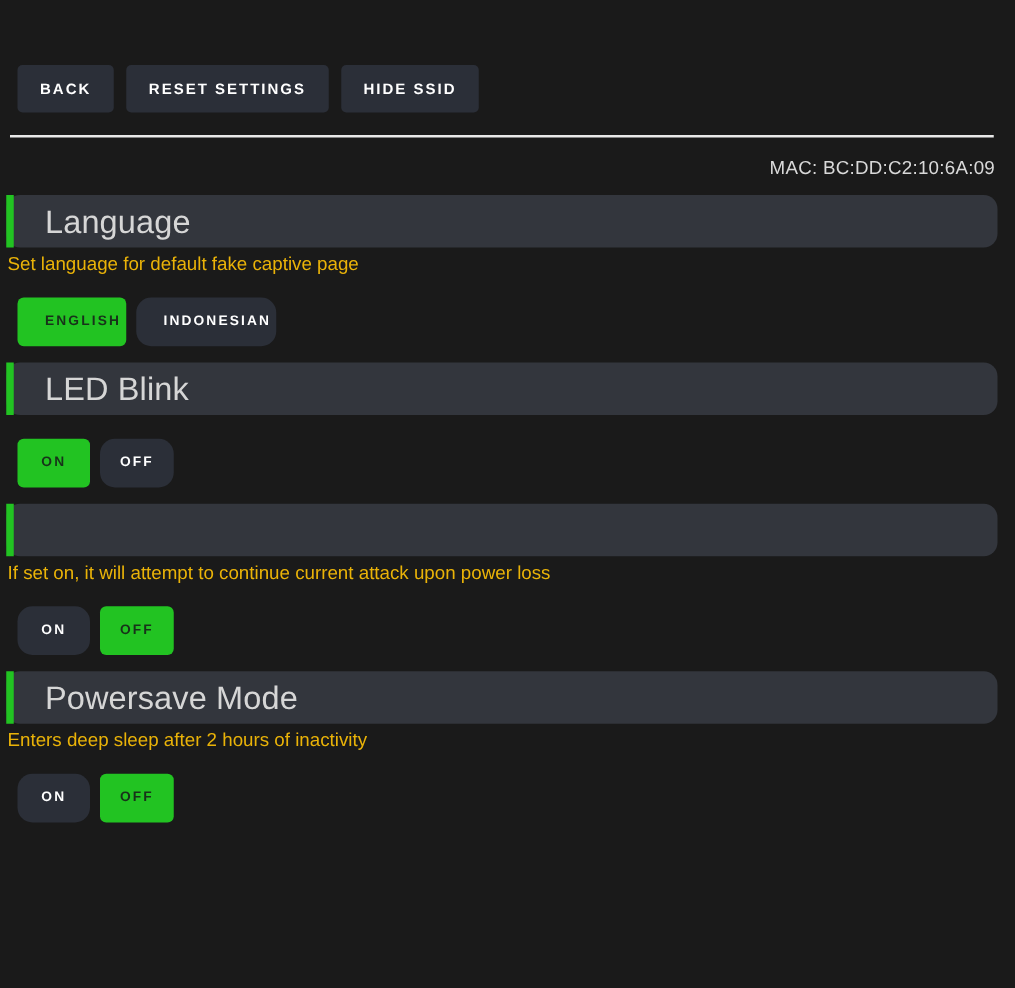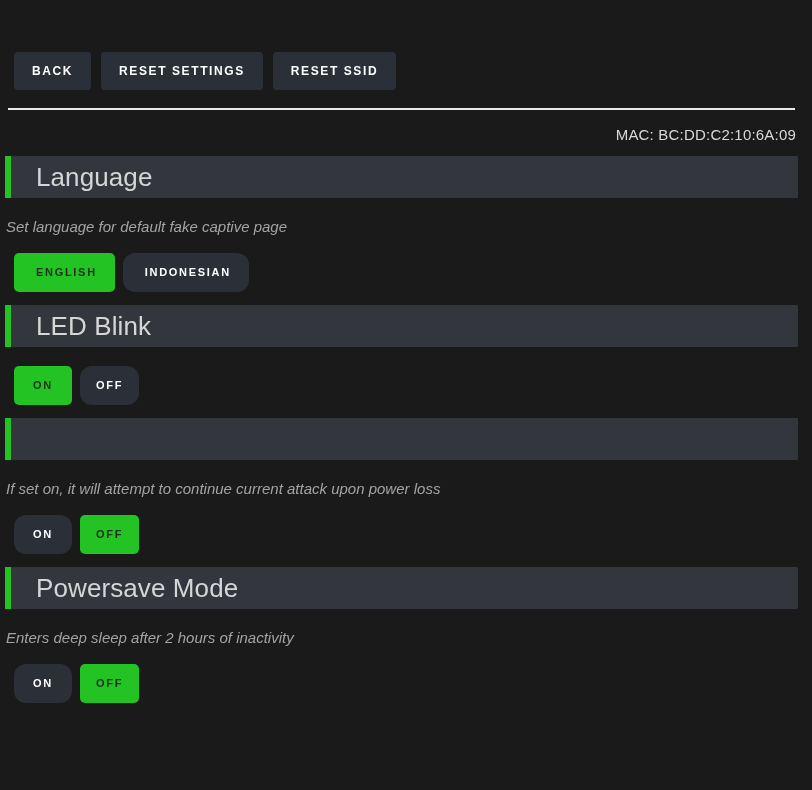--- a/index.html
+++ b/index.html
@@ -53,74 +53,73 @@
 
   
   .section { margin-top: 13px; }
   .section-header {
     position: relative;
     background: #33363d;
     height: 42px;
     margin: 0 6px 0 5px;
     display: flex;
     align-items: center;
-    border-radius: 1px;
+    border-radius: 11px;
   }
   .accent-bar {
     position: absolute;
     left: 0; top: 0;
     width: 6px; height: 100%;
     background: #22c322;
   }
   .section-title {
     color: #d6d6d6;
     font-size: 26px;
     font-weight: normal;
     padding-left: 31px;
     line-height: 1;
     letter-spacing: .1px;
   }
   .section-desc {
-    color: #a3a3a3;
+    color: #eab308;
     font-size: 15px;
-    padding: 21px 0 0 6px;
+    padding: 6px 0 0 6px;
     line-height: 1;
-    font-style: italic;
   }
   .btn-row {
     display: flex;
     gap: 8px;
     padding: 19px 0 0 14px;
   }
   .toggle-btn {
     border: none;
     border-radius: 5px;
     font-family: "Liberation Sans", sans-serif;
     font-size: 11px;
     font-weight: bold;
     letter-spacing: 1.7px;
     line-height: 1;
     cursor: pointer;
     white-space: nowrap;
     padding: 14px 16px;
   }
   .toggle-btn.active   { background: #22c322; color: #18321a; }
   .toggle-btn.inactive { background: #2b2f38; color: #ffffff; border-radius: 12px; }
-  .btn-wide  { padding-left: 22px; padding-right: 18px; }
+  .btn-wide  { padding-left: 22px; padding-right: 4px; }
   .btn-onoff { min-width: 58px; text-align: center; }
 </style>
 </head>
 <body>
 
 <div class="page">
 
   <div class="toolbar">
     <button class="tool-btn">BACK</button>
     <button class="tool-btn">RESET SETTINGS</button>
-    <button class="tool-btn">RESET SSID</button>
+    <button class="tool-btn">HIDE SSID</button>
   </div>
 
   <div class="divider"></div>
 
   <div class="mac-line">MAC: BC:DD:C2:10:6A:09</div>
 
   <div class="section">
     <div class="section-header">
       <span class="accent-bar"></span>
       <span class="section-title">Language</span>

